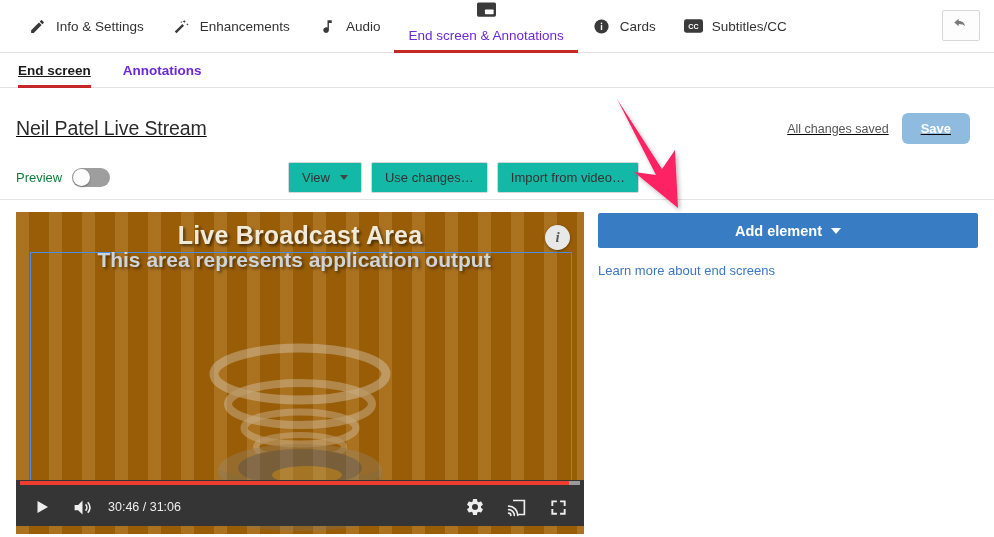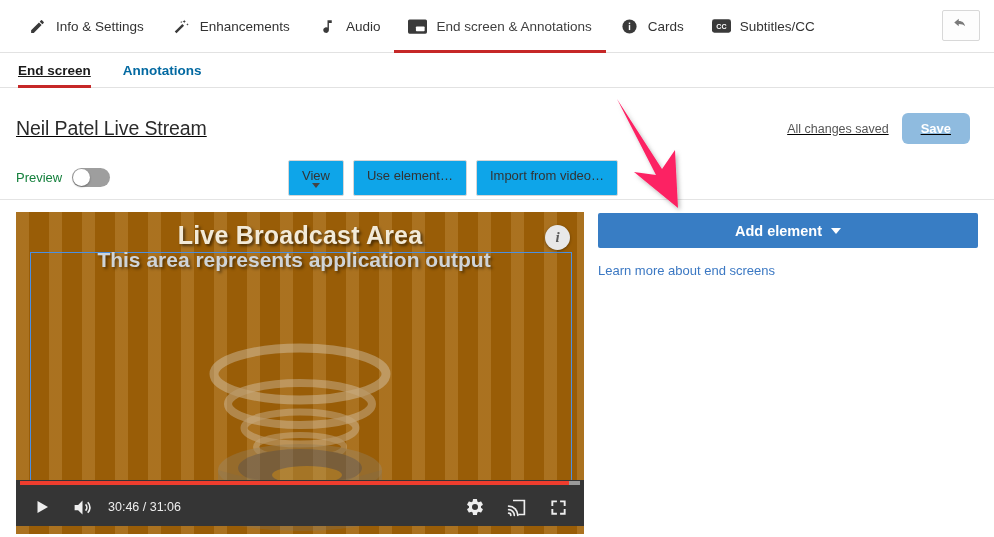--- a/index.html
+++ b/index.html
@@ -25,21 +25,21 @@
     align-items: center;
     gap: 9px;
     height: 53px;
     padding: 0 14px;
     font-size: 13.5px;
     color: #333333;
     cursor: pointer;
     position: relative;
     white-space: nowrap;
   }
-  .topnav-tab.active { color: #404040; }
+  .topnav-tab.active { color: #6d28d9; flex-direction: column; }
   .topnav-tab.active::after {
     content: "";
     position: absolute;
     left: 0; right: 0; bottom: 0;
     height: 3px;
     background: #c62828;
   }
   .nav-ico {
     width: 19px; height: 19px;
     display: flex; align-items: center; justify-content: center;
@@ -63,21 +63,21 @@
     border-bottom: 1px solid #e2e2e2;
     display: flex;
     align-items: flex-end;
     padding-left: 16px;
     gap: 4px;
     font-weight: bold;
   }
   .subtab {
     position: relative;
     font-size: 13.5px;
-    color: #0369a1;
+    color: #6d28d9;
     padding: 0 14px 9px 14px;
     cursor: pointer;
   }
   .subtab:first-child { padding-left: 2px; }
   .subtab.active { color: #1a1a1a; text-decoration: underline; }
   .subtab.active::after {
     content: "";
     position: absolute;
     left: 2px; right: 14px; bottom: -1px;
     height: 3px;
@@ -146,33 +146,32 @@
     background: #ffffff;
     box-shadow: 0 1px 2px rgba(0,0,0,.35);
   }
   .tb-buttons {
     position: absolute;
     left: 288px;
     display: flex;
     gap: 9px;
   }
   .tb-btn {
-    background: #0ea5e9;
+    background: #14b8a6;
     border: 1px solid #d6d6d6;
     border-radius: 2px;
     font-size: 13px;
     color: #333;
     font-family: inherit;
     padding: 7px 13px;
     cursor: pointer;
     display: flex;
     align-items: center;
-    gap: 0;
+    gap: 10px;
     white-space: nowrap;
-    flex-direction: column;
   }
   .caret-dark {
     width: 0; height: 0;
     border-left: 4.5px solid transparent;
     border-right: 4.5px solid transparent;
     border-top: 5px solid #444;
   }
 
   
   .main {
@@ -437,21 +436,21 @@
     <span class="preview-label">Preview</span>
     <div class="toggle">
       <div class="knob"></div>
     </div>
   </div>
   <div class="tb-buttons">
     <button class="tb-btn">
       <span>View</span>
       <span class="caret-dark"></span>
     </button>
-    <button class="tb-btn">Use element…</button>
+    <button class="tb-btn">Use changes…</button>
     <button class="tb-btn">Import from video…</button>
   </div>
 </div>
 
 <div class="main">
 
   <div class="video">
     <div class="stripes"></div>
 
     <svg class="vid-graphic" viewBox="0 0 210 195">

